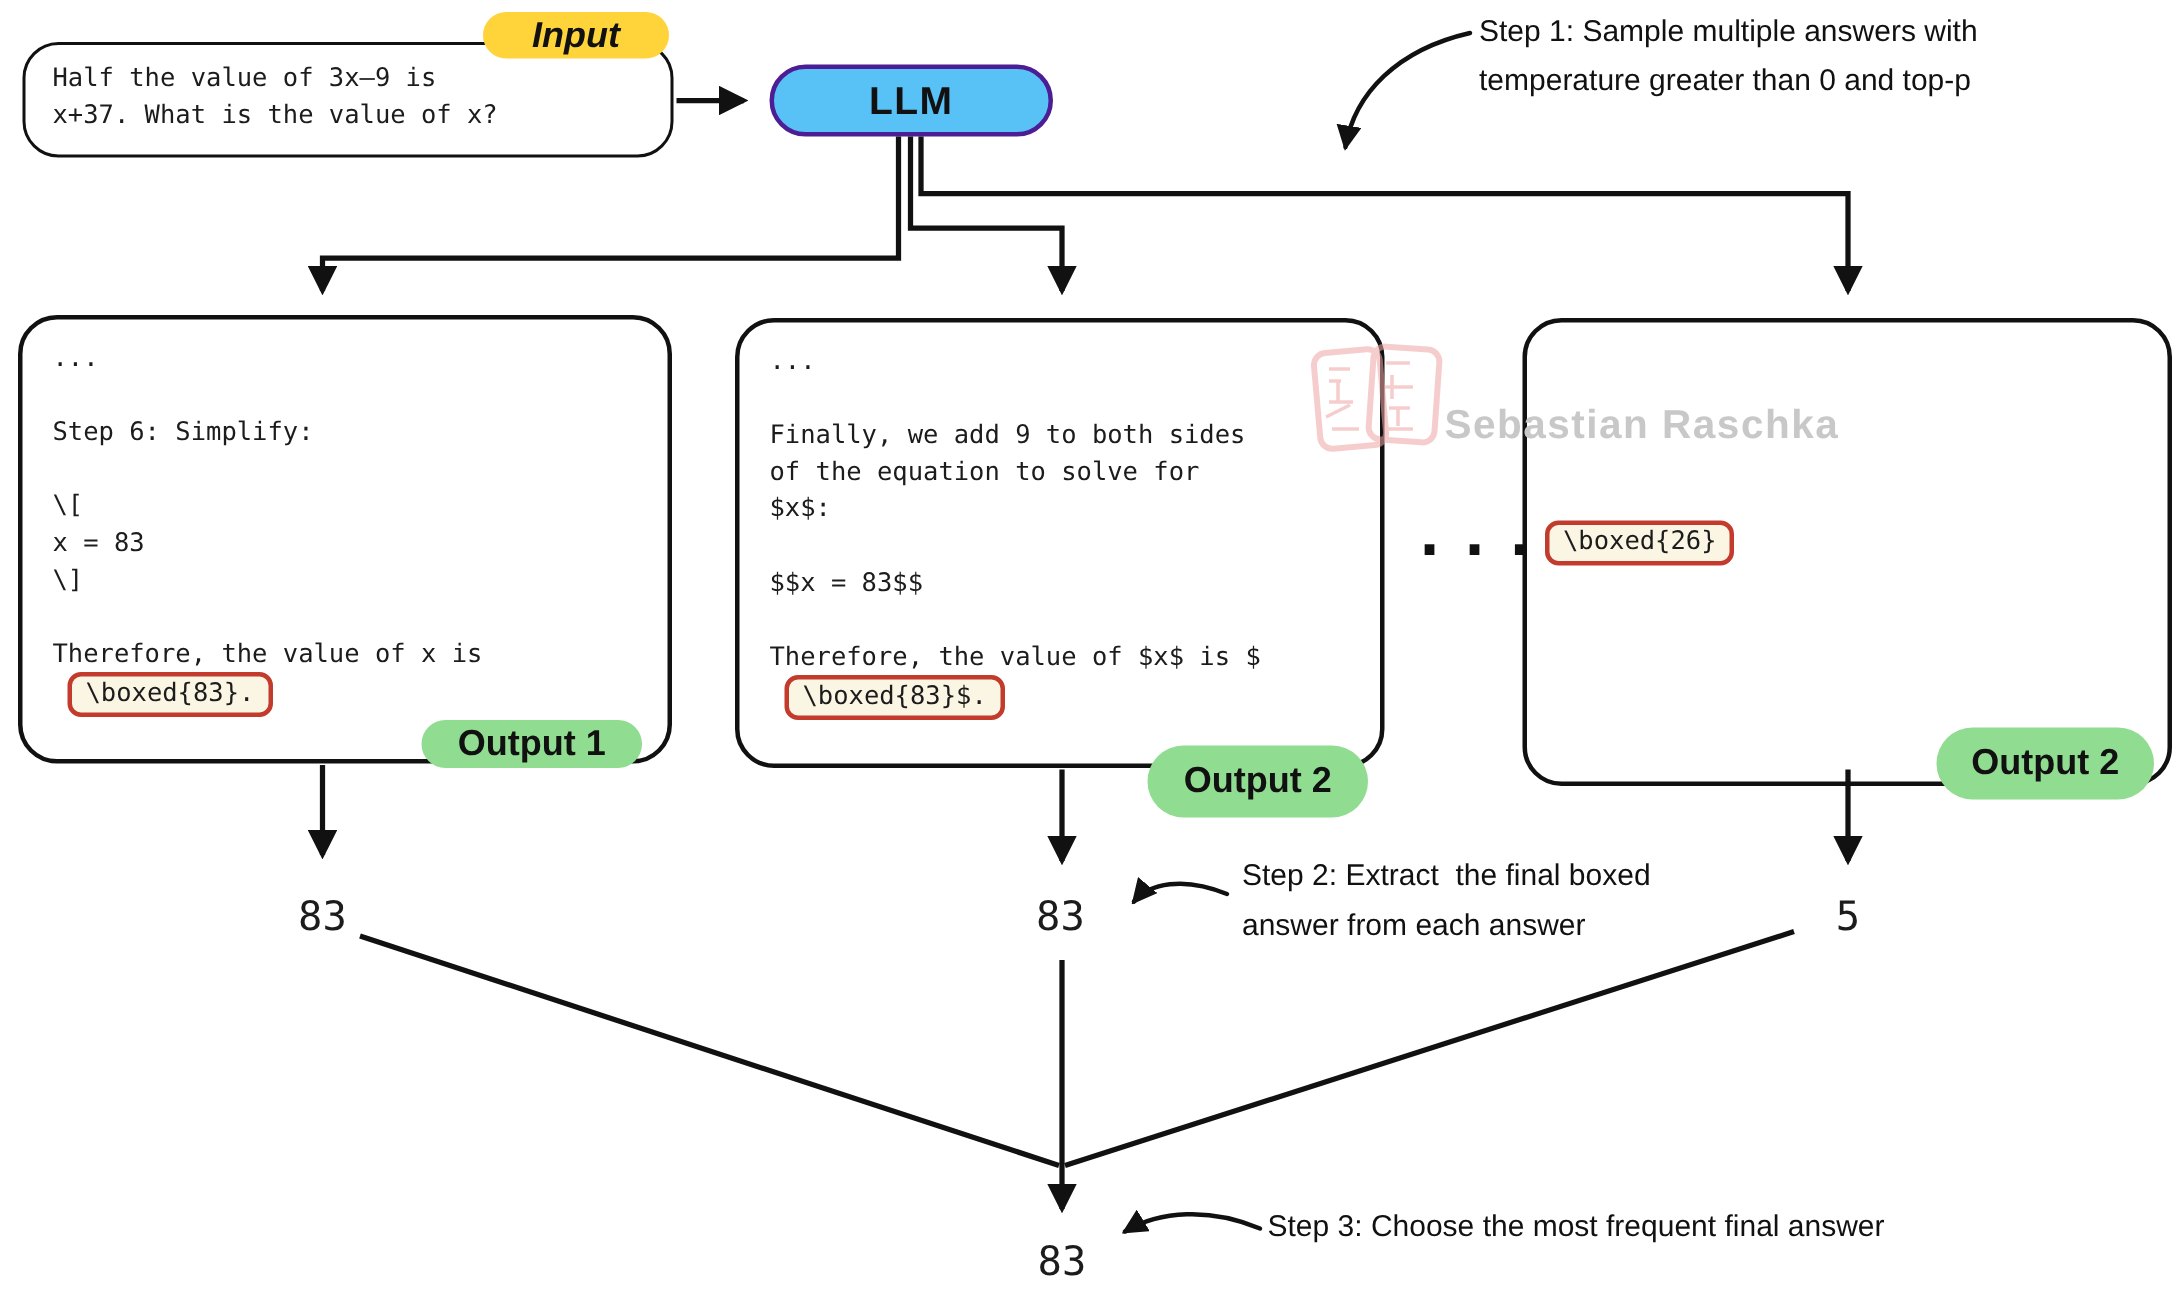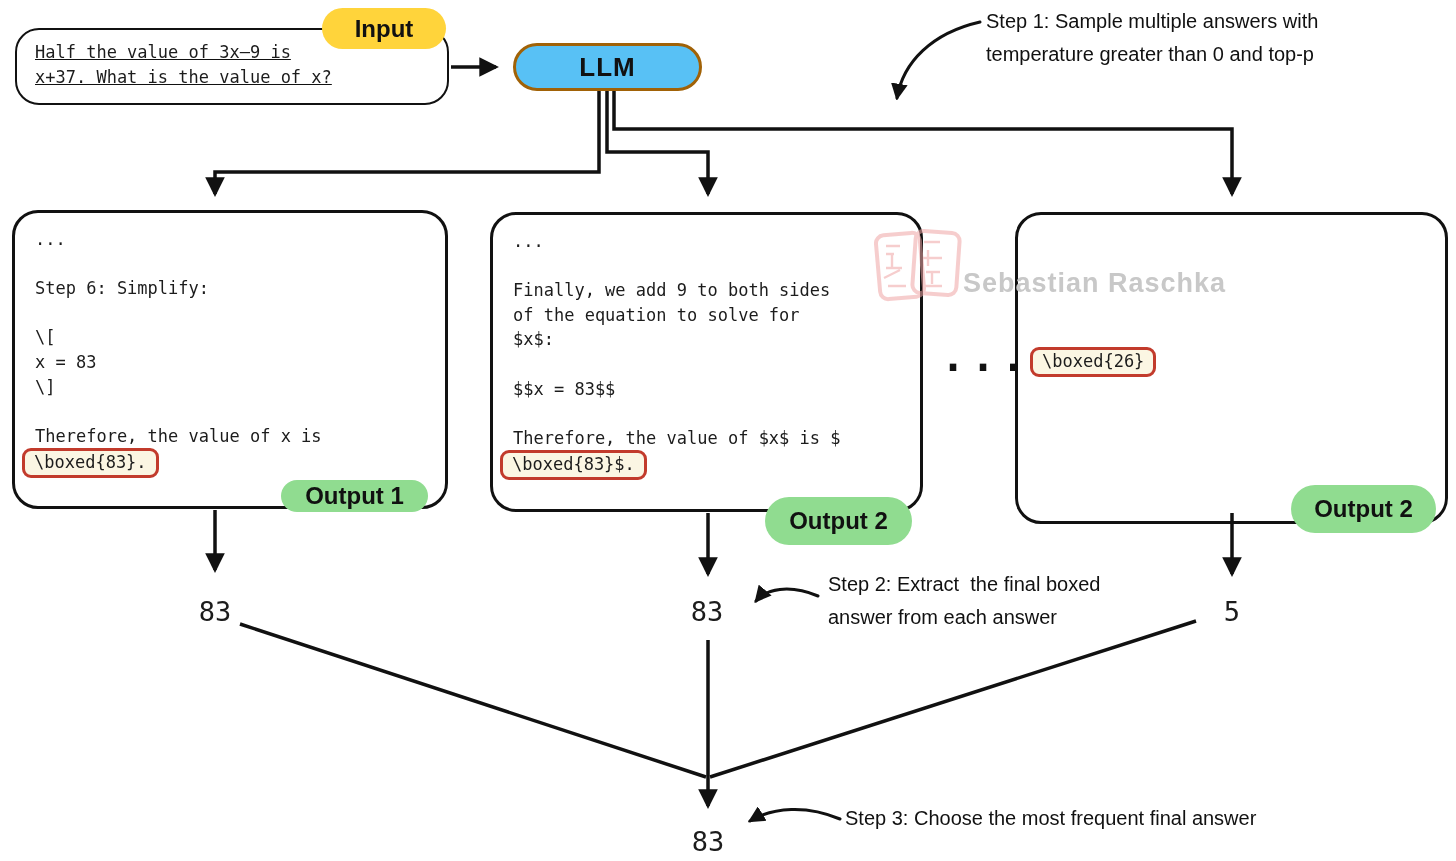--- a/index.html
+++ b/index.html
@@ -3,52 +3,52 @@
 <meta charset="utf-8">
 <style>
   html,body{margin:0;padding:0;background:#ffffff;}
   #canvas{position:relative;width:1456px;height:861px;background:#ffffff;overflow:hidden;
           font-family:"Liberation Sans",sans-serif;color:#111;}
   .abs{position:absolute;}
   
   .node-box{position:absolute;background:#fff;border:3px solid #111;border-radius:26px;box-sizing:border-box;}
   .box-body{margin:0;padding:14px 20px 0 20px;font-family:"DejaVu Sans Mono",monospace;
             font-size:17px;line-height:24.6px;white-space:pre;color:#1c1c1c;}
-  .hl{display:inline-block;margin-left:7px;background:#FBF6E3;border:3px solid #C23B2C;border-radius:9px;
+  .hl{display:inline-block;margin-left:30px;background:#FBF6E3;border:3px solid #C23B2C;border-radius:9px;
       padding:1px 9px 3px 9px;font-family:"DejaVu Sans Mono",monospace;font-size:17px;color:#1c1c1c;}
   .badge{position:absolute;display:flex;align-items:center;justify-content:center;
          border-radius:24px;font-weight:bold;font-size:24px;color:#111;}
   .badge.green{background:#90DC90;}
   .badge.yellow{background:#FFD43B;}
   .pill-llm{position:absolute;display:flex;align-items:center;justify-content:center;
-            background:#58C1F5;border:3px solid #a16207;border-radius:26px;box-sizing:border-box;
+            background:#58C1F5;border:3px solid #4c1d95;border-radius:26px;box-sizing:border-box;
             font-weight:bold;font-size:26px;letter-spacing:1px;}
   .stepnote{position:absolute;font-weight:normal;font-size:20px;line-height:33px;white-space:pre;color:#111;}
   .num{position:absolute;font-family:"DejaVu Sans Mono",monospace;font-size:27px;color:#1c1c1c;
        transform:translateX(-50%);text-align:center;}
   .ellipsis{position:absolute;font-family:"DejaVu Sans Mono",monospace;font-weight:bold;font-size:40px;
             letter-spacing:6px;color:#111;line-height:10px;}
   .watermark-text{position:absolute;font-weight:bold;font-size:27px;color:#c8c8c8;letter-spacing:1px;}
   .stamp{position:absolute;opacity:.55;}
   svg.lines{position:absolute;left:0;top:0;z-index:5;}
   .layer-boxes{z-index:2;}
   .layer-wm{z-index:8;}
 </style>
 </head>
 <body>
 
 <div id="canvas">
 
   <div class="layer-boxes abs" style="left:0;top:0;width:1456px;height:861px;">
 
-    <div class="node-box" style="left:15px;top:28px;width:434px;height:77px;border-width:2.5px;border-radius:24px;text-decoration:underline;">
+    <div class="node-box" style="left:15px;top:28px;width:434px;height:77px;border-width:2.5px;border-radius:24px;">
       <pre class="box-body" style="padding:10px 0 0 18px;">Half the value of 3x–9 is
 x+37. What is the value of x?</pre>
     </div>
-    <div class="badge yellow" style="left:322px;top:8px;width:124px;height:41px;">Input</div>
+    <div class="badge yellow" style="left:322px;top:8px;width:124px;height:31px;font-style:italic;">Input</div>
 
     <div class="pill-llm" style="left:513px;top:43px;width:189px;height:48px;">LLM</div>
 
     <div class="node-box" style="left:12px;top:210px;width:436px;height:299px;">
       <pre class="box-body">...
 
 Step 6: Simplify:
 
 \[
 x = 83

